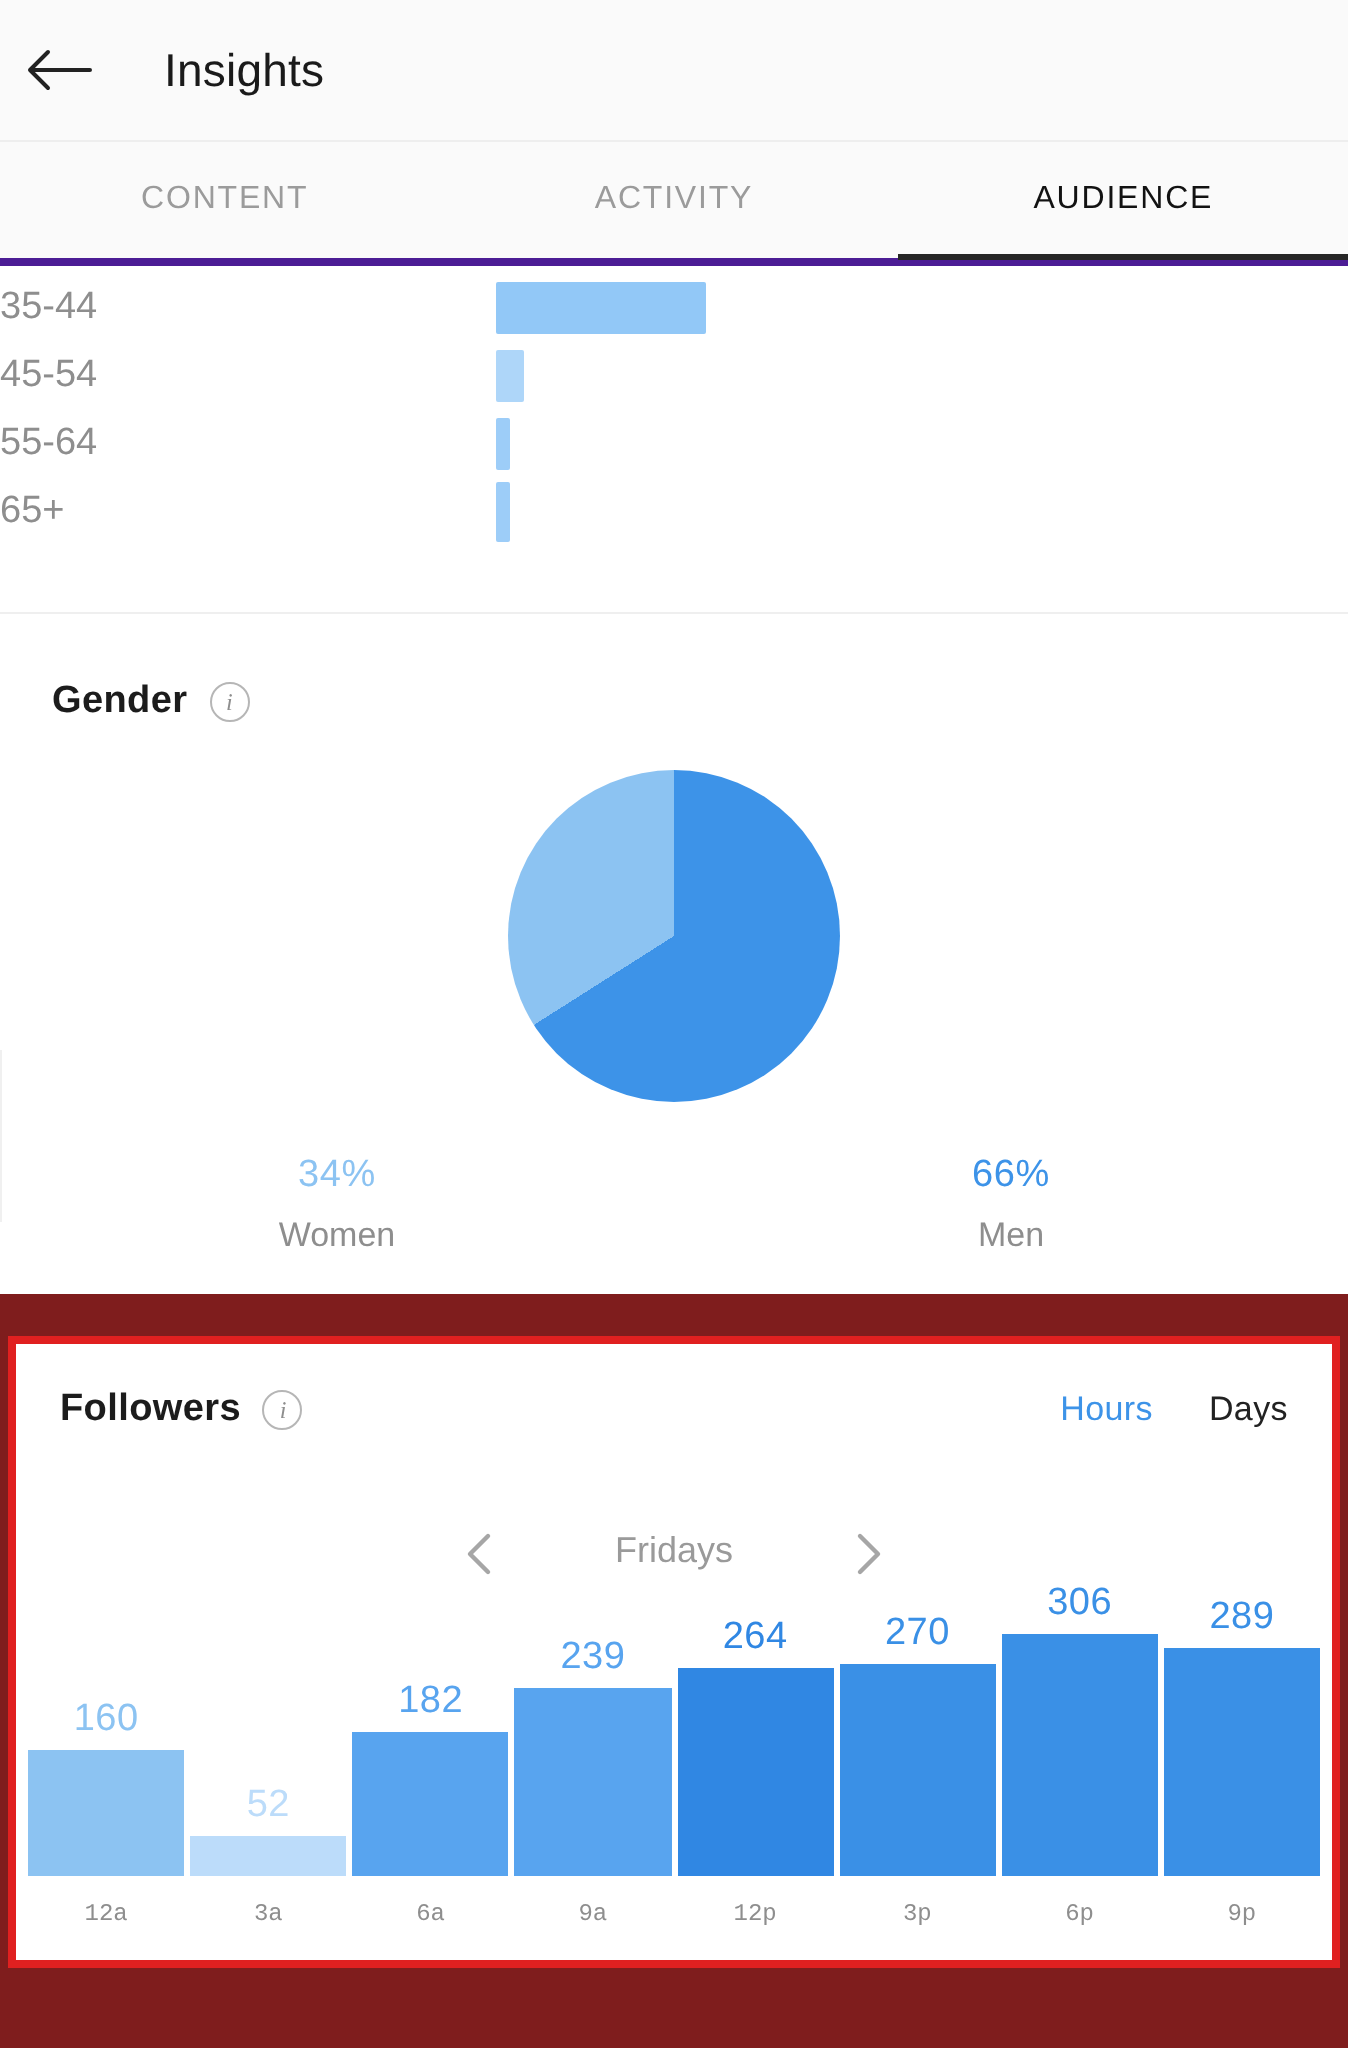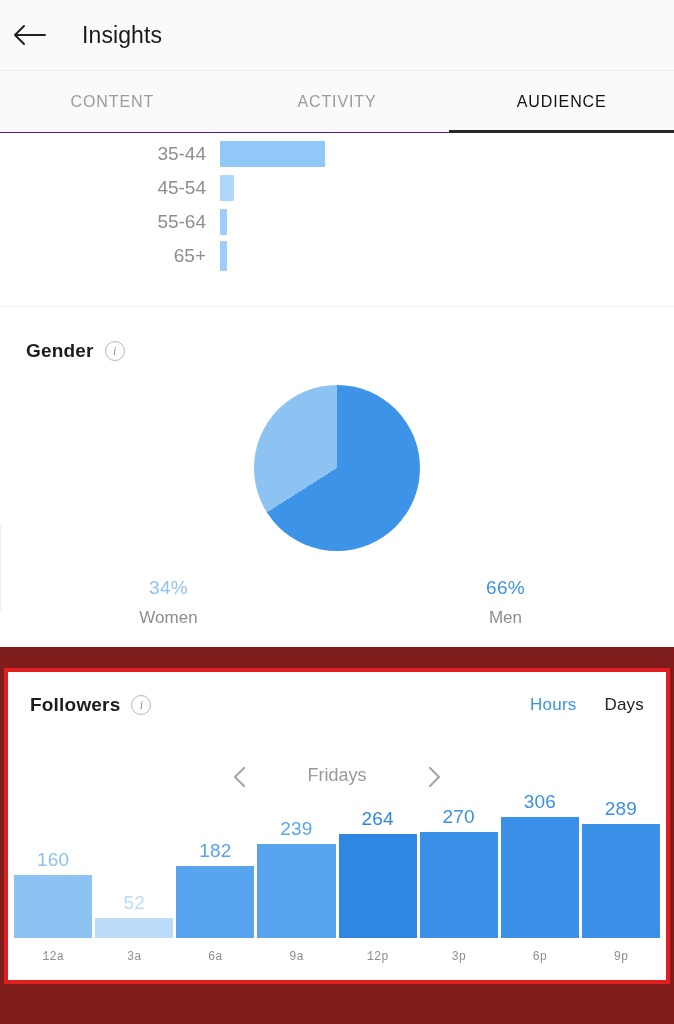--- a/index.html
+++ b/index.html
@@ -44,21 +44,21 @@
     margin-left: 24px;
   }
 
   
   .tabs {
     position: relative;
     height: 62px;
     background: #fafafa;
     display: flex;
     align-items: stretch;
-    border-bottom: 1px solid #4c1d95;
+    border-bottom: 4px solid #4c1d95;
   }
   .tab {
     flex: 1 1 0;
     display: flex;
     align-items: center;
     justify-content: center;
     font-size: 16px;
     letter-spacing: 0.9px;
     color: #9b9b9b;
     position: relative;
@@ -89,22 +89,21 @@
     height: 173px;
     position: relative;
     overflow: hidden;
   }
   .age-row {
     display: flex;
     align-items: center;
     height: 34px;
   }
   .age-label {
-    width: 220px;
-    text-align: right;
+    width: 248px;
     padding-right: 14px;
     font-size: 19px;
     color: #8e8e8e;
   }
   .age-bar {
     height: 26px;
     background: #92c8f7;
     border-radius: 1px;
   }
 

